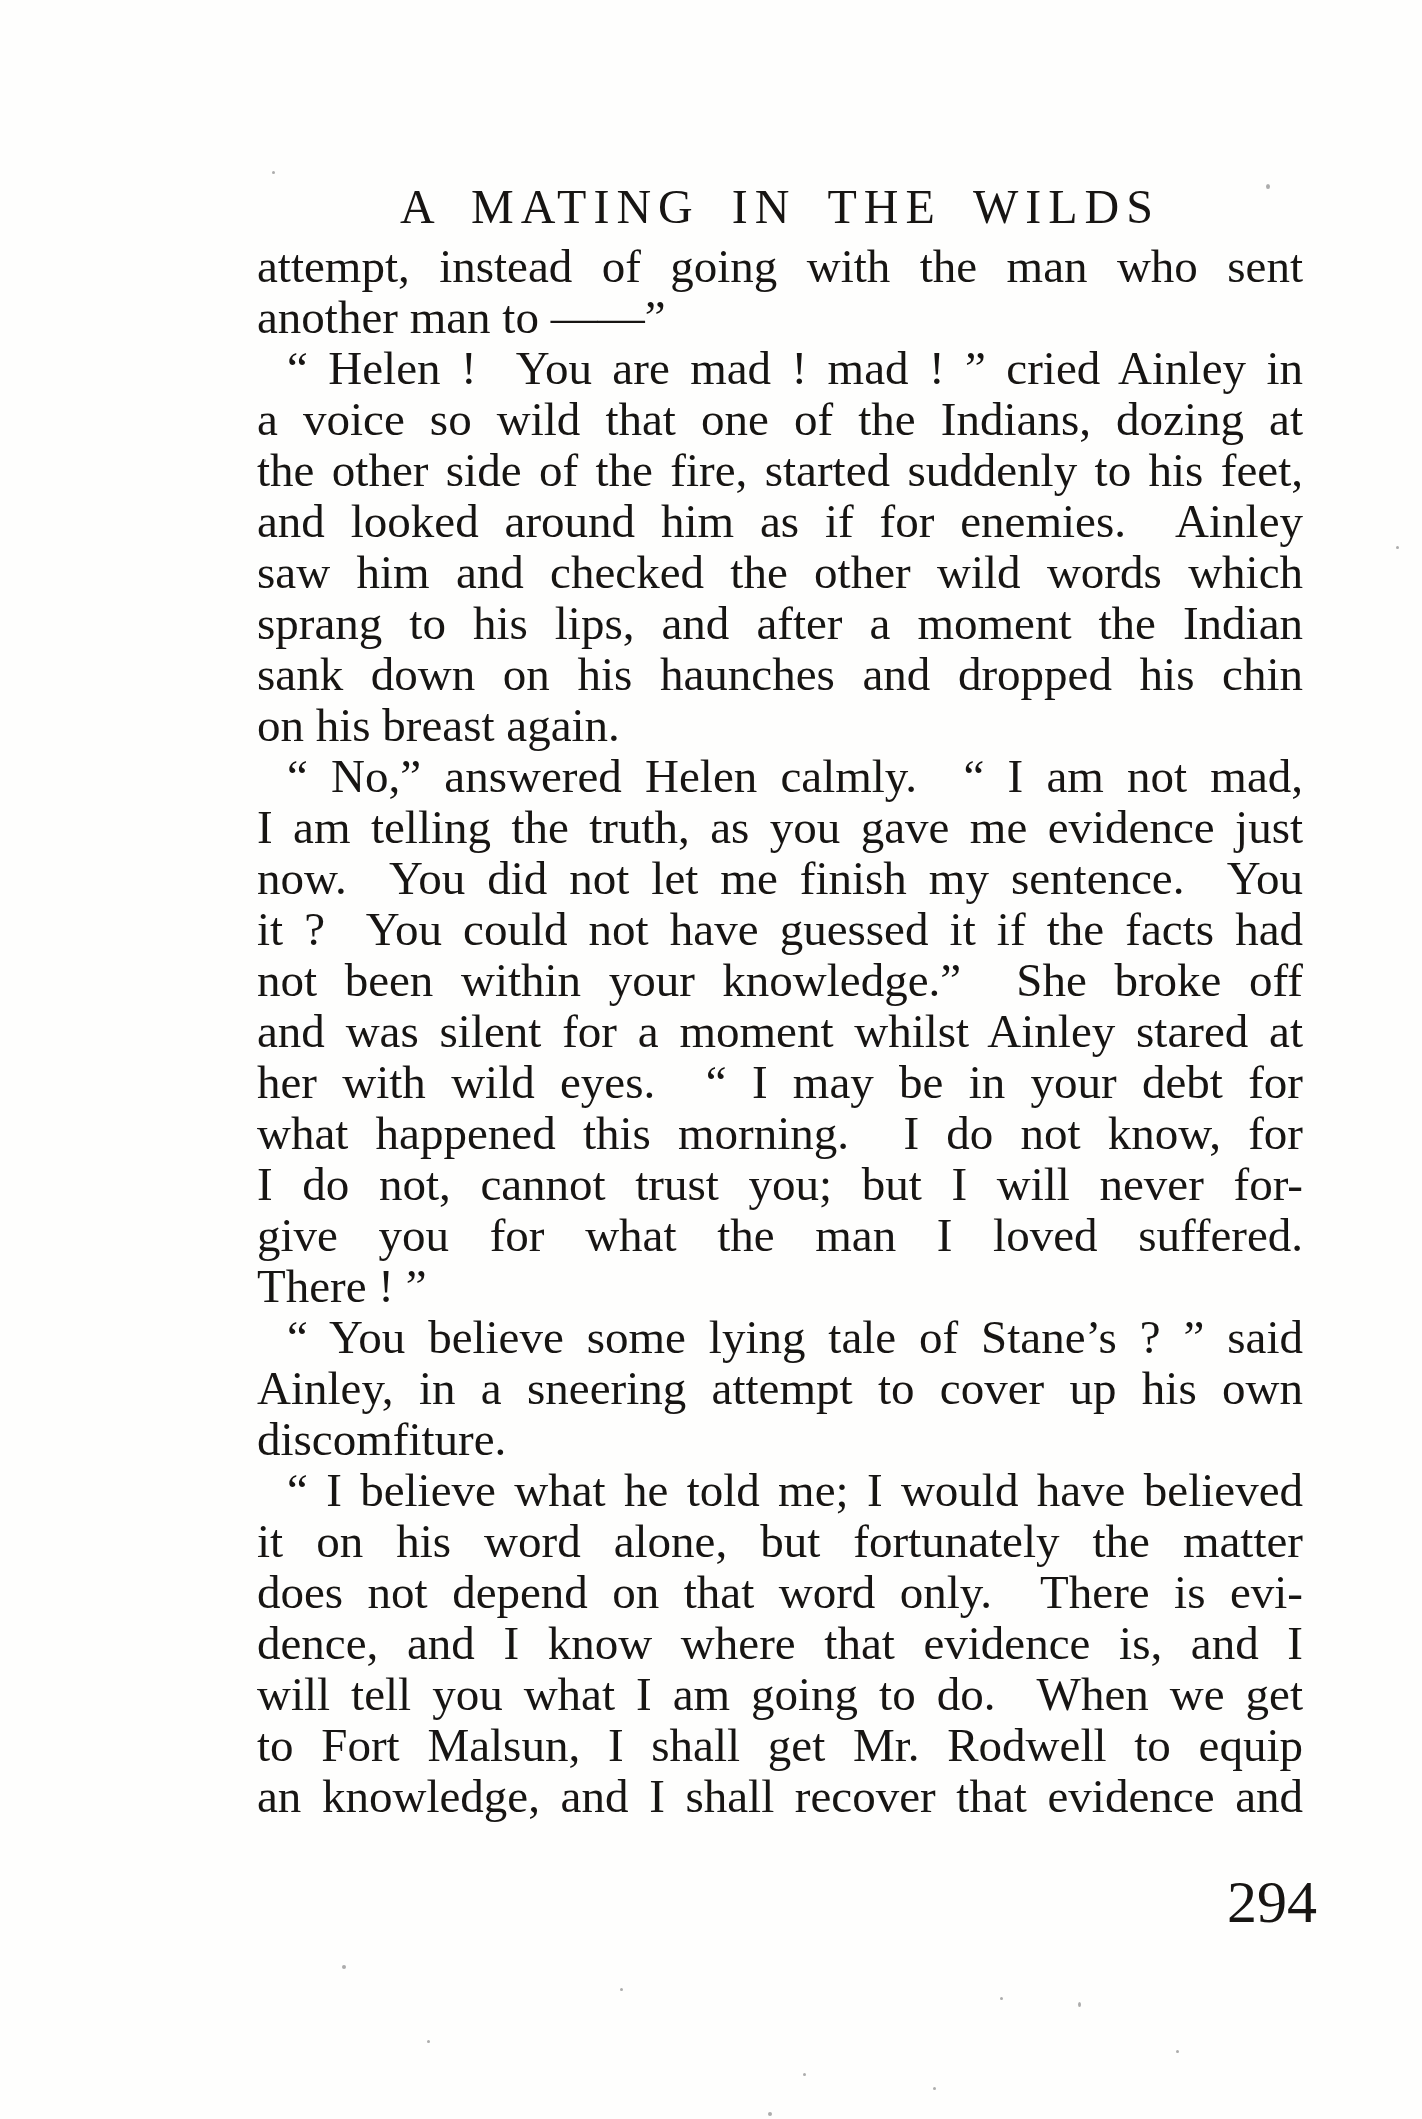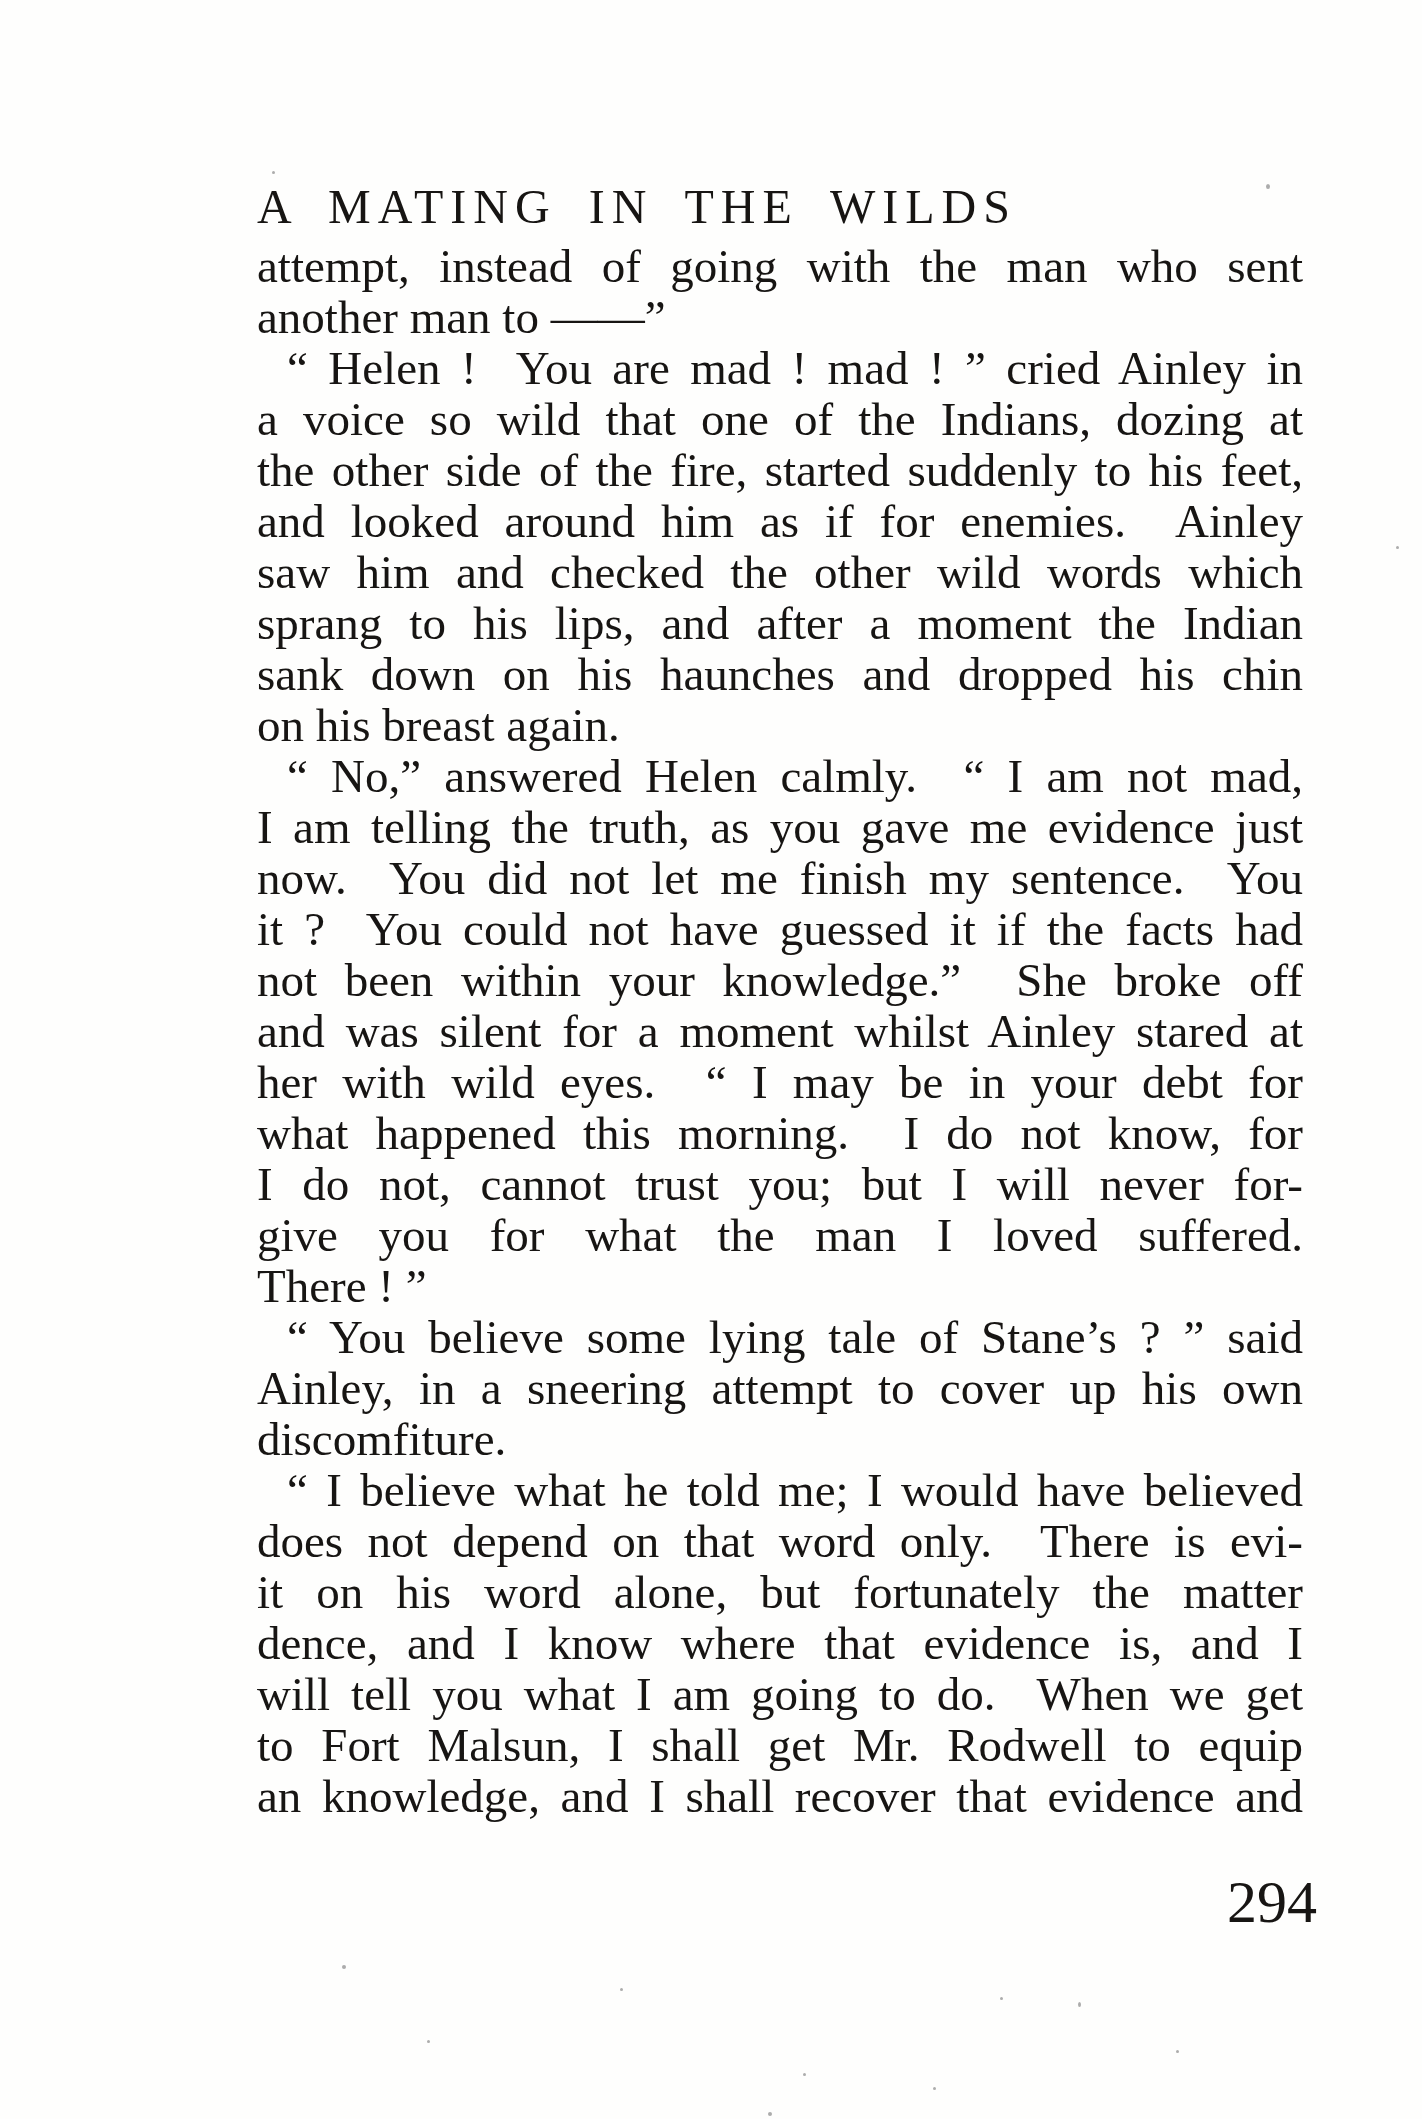--- a/index.html
+++ b/index.html
@@ -15,21 +15,21 @@
     overflow: hidden;
     font-family: "Liberation Serif", "DejaVu Serif", serif;
     color: #171513;
   }
   .title {
     position: absolute;
     left: 257px;
     top: 180px;
     width: 1046px;
     margin: 0;
-    text-align: left;
+    text-align: center;
     font-size: 48px;
     font-weight: normal;
     line-height: 54px;
     letter-spacing: 7px;
     word-spacing: 13px;
     white-space: nowrap;
   }
   .text-block {
     position: absolute;
     left: 257px;
@@ -92,22 +92,22 @@
       <div class="line">and was silent for a moment whilst Ainley stared at</div>
       <div class="line">her with wild eyes.&nbsp; “ I may be in your debt for</div>
       <div class="line">what happened this morning.&nbsp; I do not know, for</div>
       <div class="line">I do not, cannot trust you; but I will never for-</div>
       <div class="line">give you for what the man I loved suffered.</div>
       <div class="line last">There ! ”</div>
       <div class="line indent">“ You believe some lying tale of Stane’s ? ” said</div>
       <div class="line">Ainley, in a sneering attempt to cover up his own</div>
       <div class="line last">discomfiture.</div>
       <div class="line indent">“ I believe what he told me; I would have believed</div>
+      <div class="line">it on his word alone, but fortunately the matter</div>
       <div class="line">does not depend on that word only.&nbsp; There is evi-</div>
-      <div class="line">it on his word alone, but fortunately the matter</div>
       <div class="line">dence, and I know where that evidence is, and I</div>
       <div class="line">will tell you what I am going to do.&nbsp; When we get</div>
       <div class="line">to Fort Malsun, I shall get Mr. Rodwell to equip</div>
       <div class="line">an knowledge, and I shall recover that evidence and</div>
     </div>
 
   <div class="page-number">294</div>
 
   <div class="speck" style="left:272px; top:171px; width:3px; height:3px;"></div>
   <div class="speck" style="left:1266px; top:184px; width:4px; height:5px;"></div>

